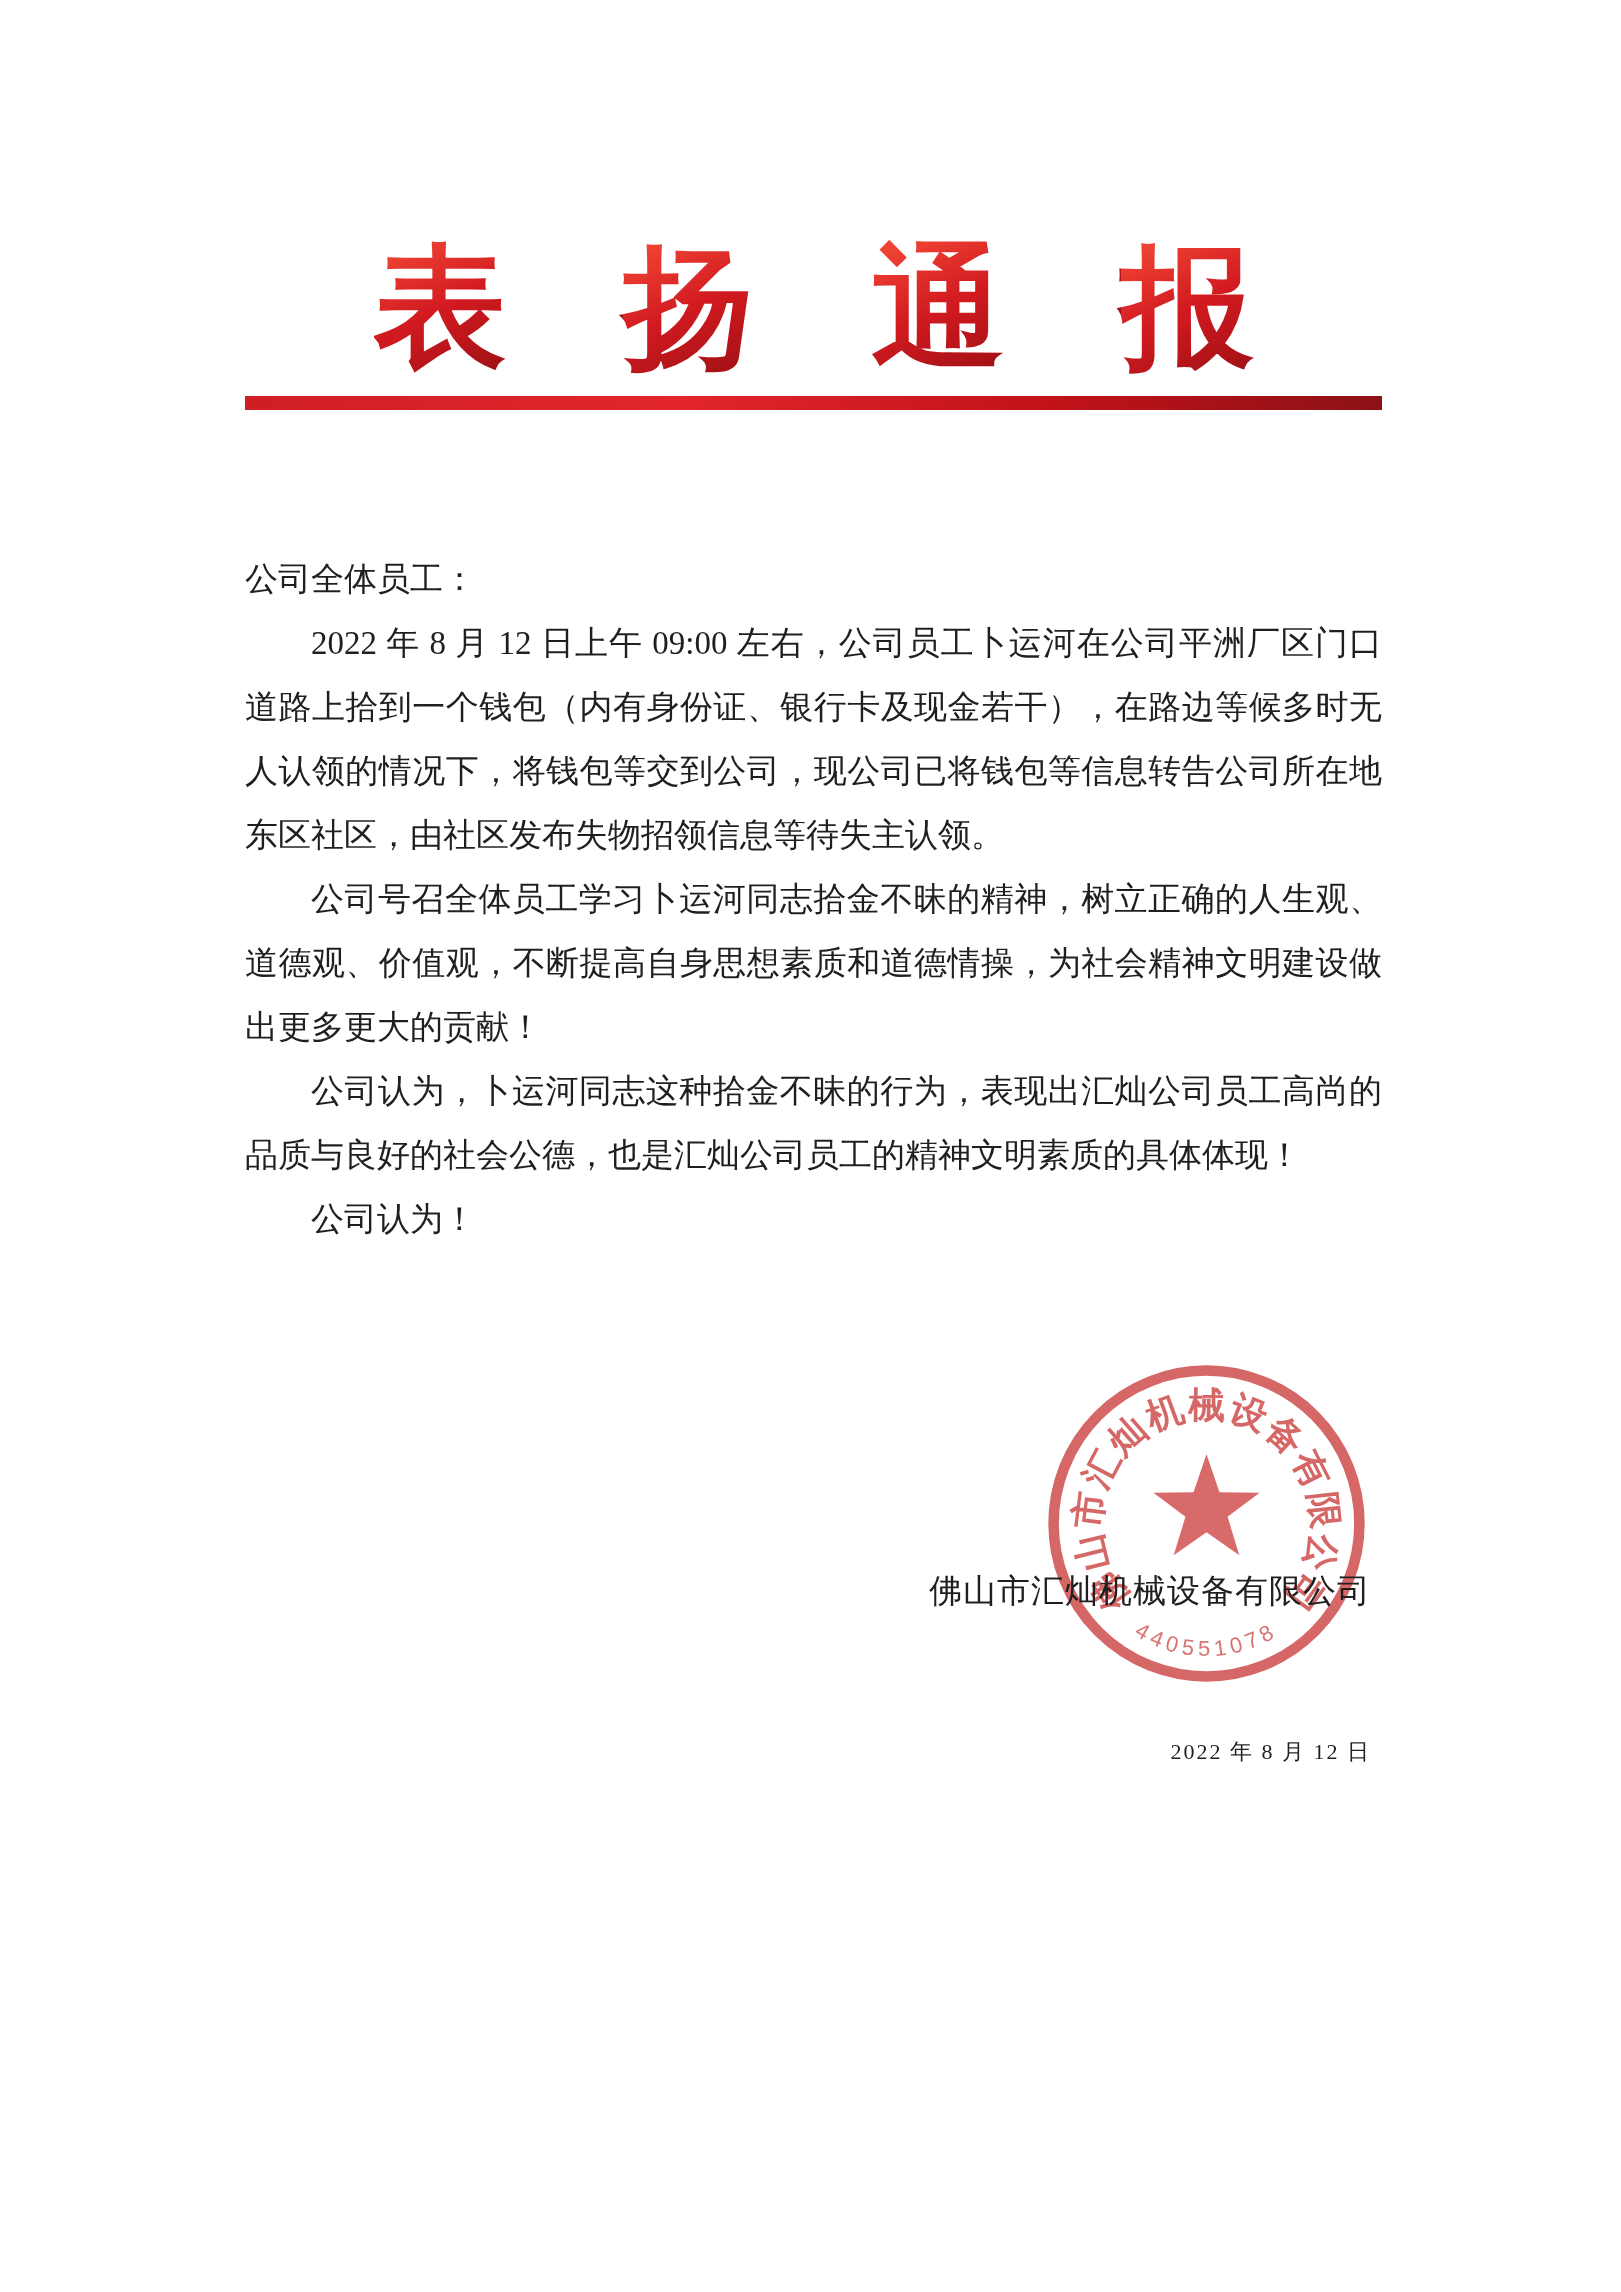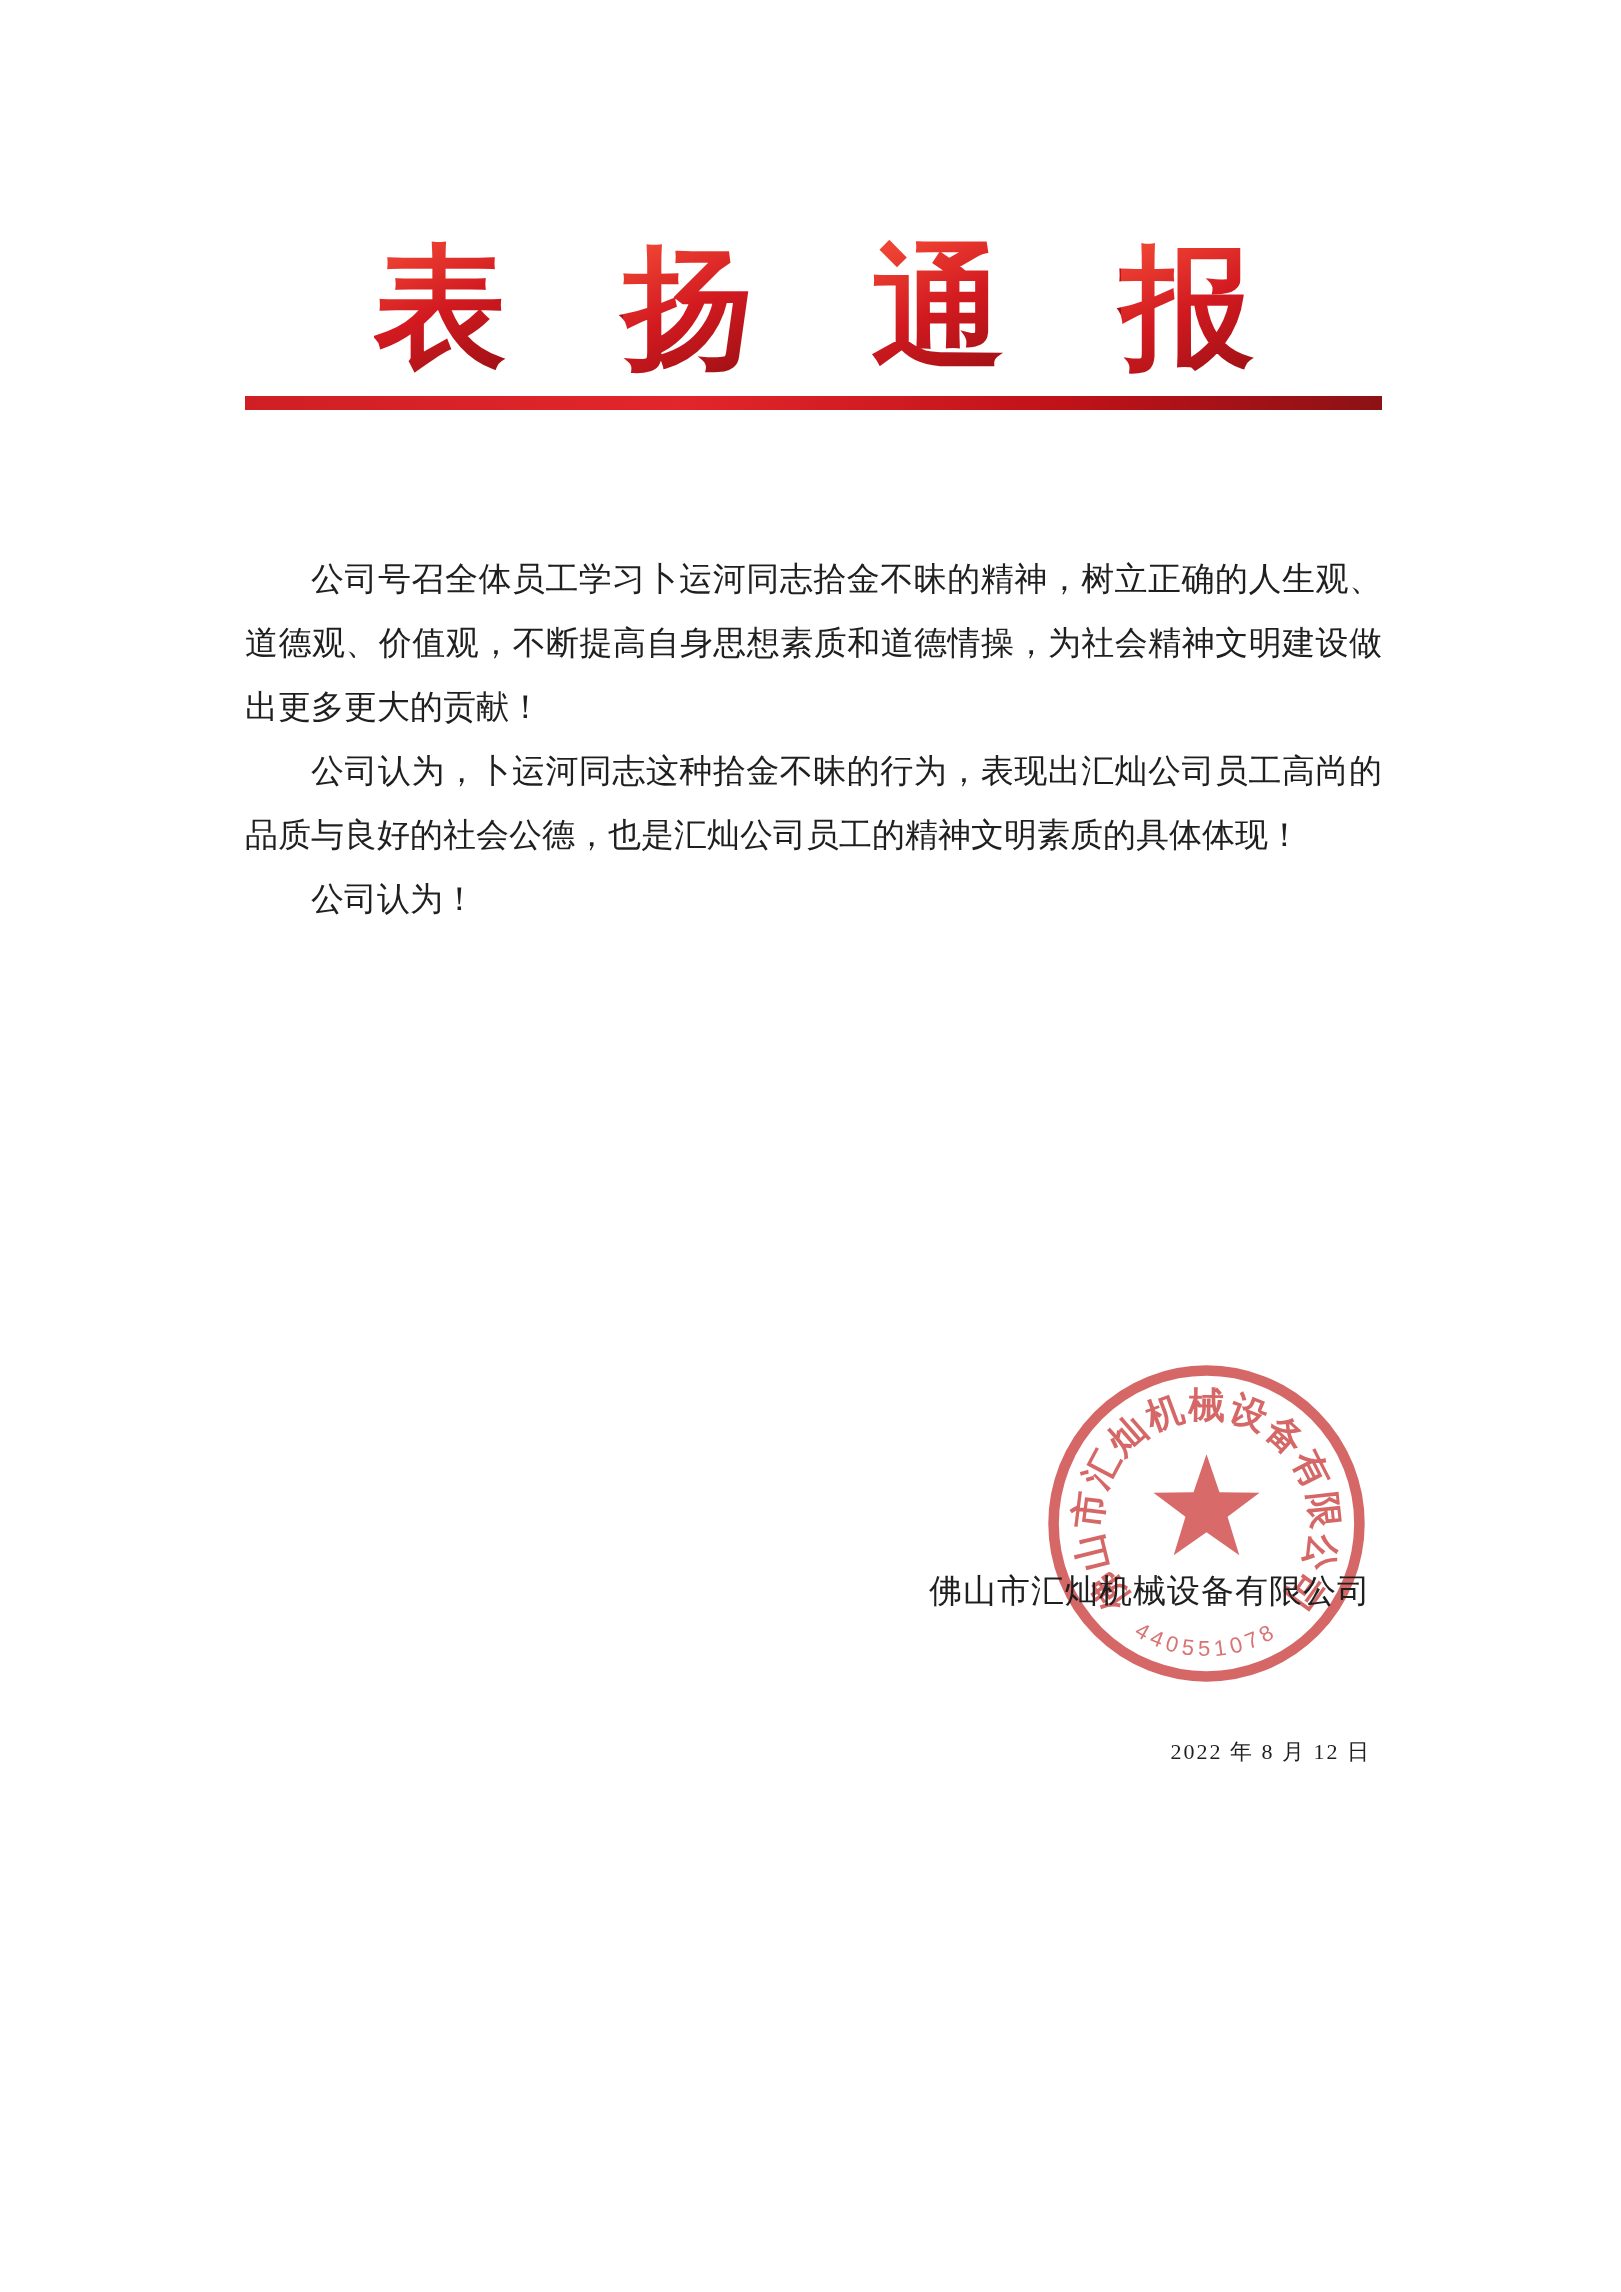--- a/index.html
+++ b/index.html
@@ -61,20 +61,22 @@
 
 <div class="page">
 
   <div class="content">
 
     <h1 class="doc-title"><span class="grad">表扬通报</span></h1>
 
     <div class="title-rule"></div>
 
     <div class="body-block">
+      <p>公司全体员工：</p>
+      <p class="indent">2022 年 8 月 12 日上午 09:00 左右，公司员工卜运河在公司平洲厂区门口道路上拾到一个钱包（内有身份证、银行卡及现金若干），在路边等候多时无人认领的情况下，将钱包等交到公司，现公司已将钱包等信息转告公司所在地东区社区，由社区发布失物招领信息等待失主认领。</p>
       <p class="indent">公司号召全体员工学习卜运河同志拾金不昧的精神，树立正确的人生观、道德观、价值观，不断提高自身思想素质和道德情操，为社会精神文明建设做出更多更大的贡献！</p>
       <p class="indent">公司认为，卜运河同志这种拾金不昧的行为，表现出汇灿公司员工高尚的品质与良好的社会公德，也是汇灿公司员工的精神文明素质的具体体现！</p>
       <p class="indent">公司认为！</p>
     </div>
 
   </div>
 
   <div class="seal">
     <svg viewBox="0 0 340 340" xmlns="http://www.w3.org/2000/svg">
       <defs>

